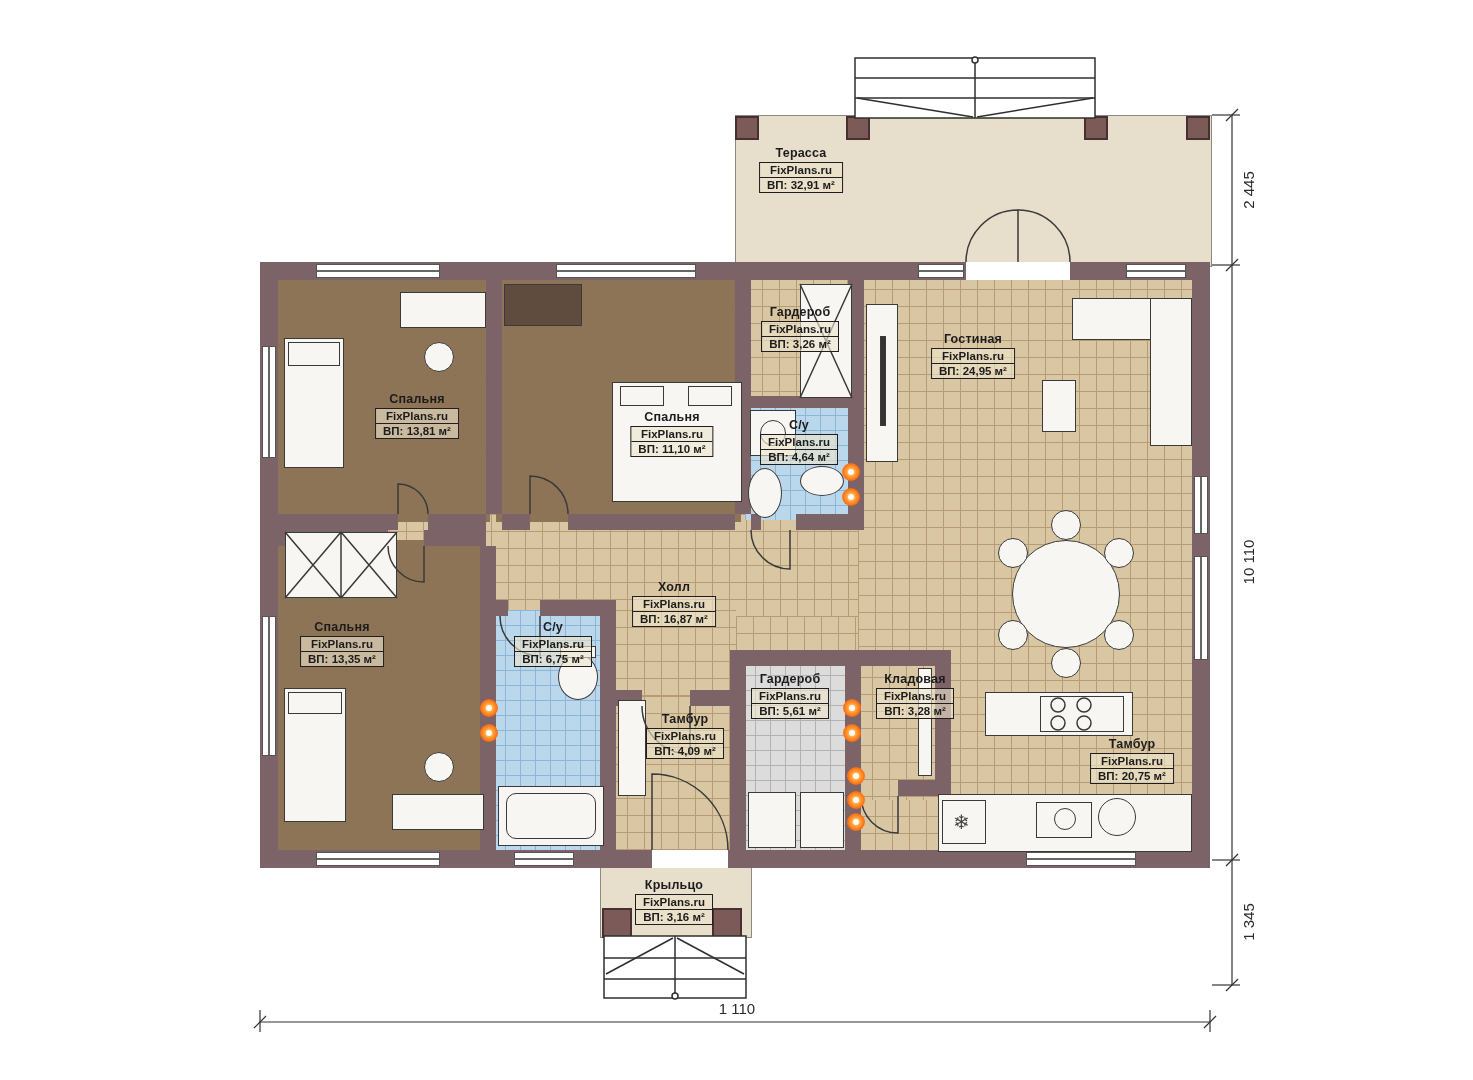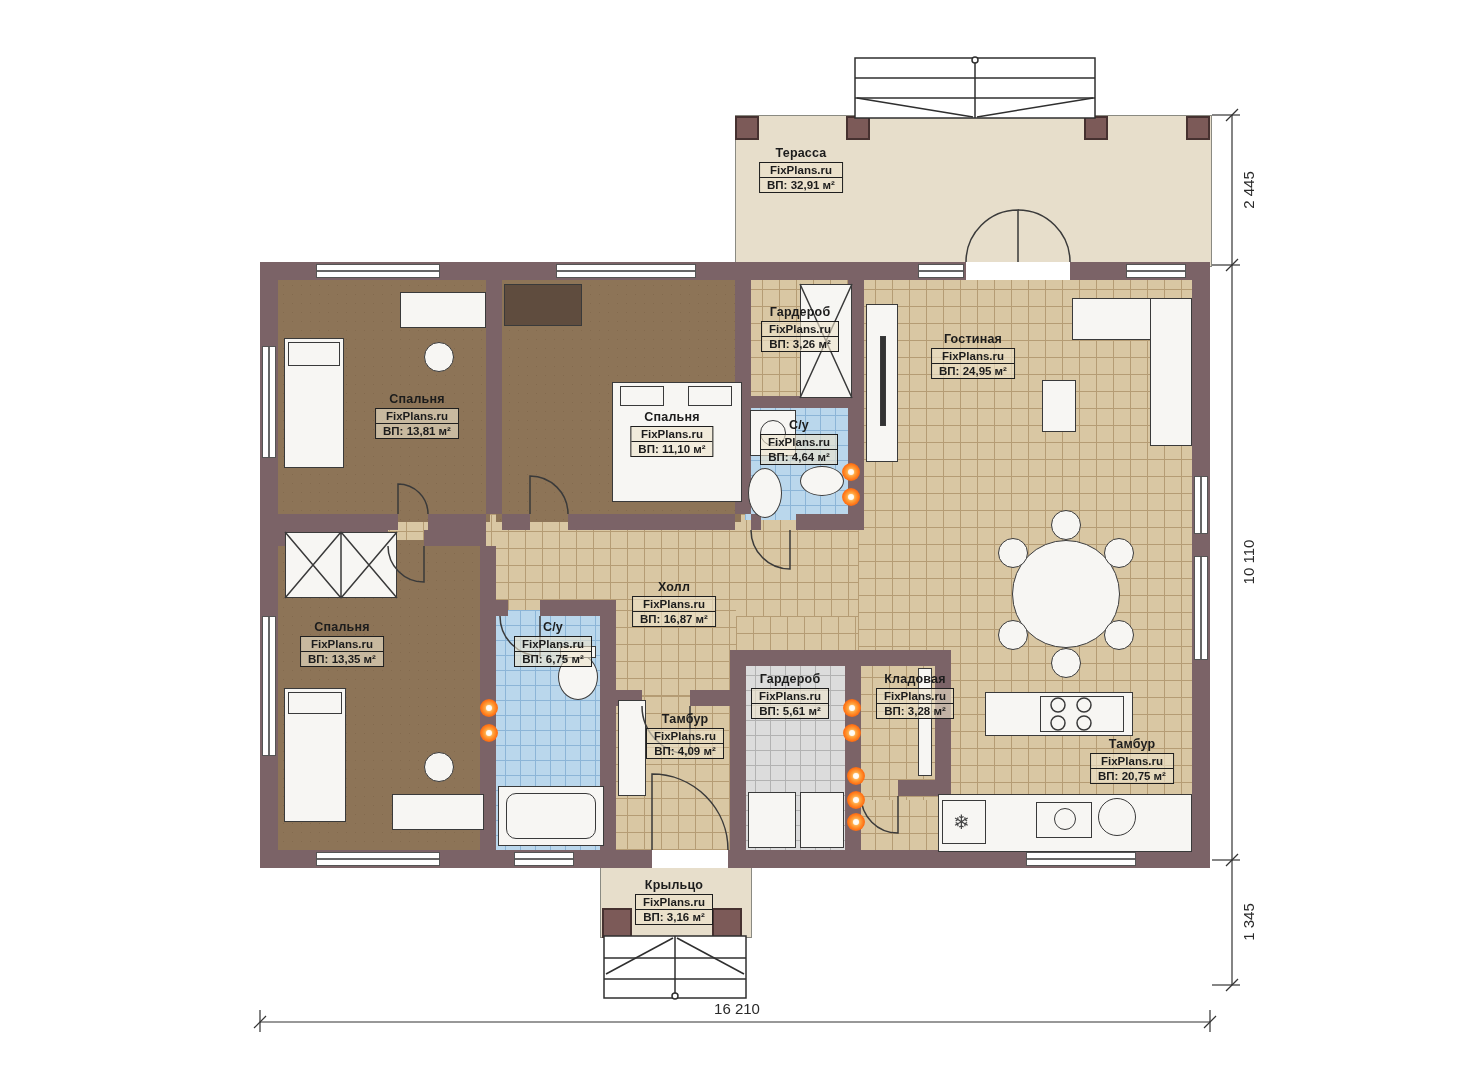--- a/index.html
+++ b/index.html
@@ -321,15 +321,15 @@
     <div class="rname">Крыльцо</div>
     <div class="rbox">
       <div class="rrow">FixPlans.ru</div>
       <div class="rrow">ВП: 3,16 м²</div>
     </div>
   </div>
 
   <div class="dim dim-v" style="left:1248px;top:190px">2 445</div>
   <div class="dim dim-v" style="left:1248px;top:562px">10 110</div>
   <div class="dim dim-v" style="left:1248px;top:922px">1 345</div>
-  <div class="dim dim-h" style="left:737px;top:1008px">16 210</div>
+  <div class="dim dim-h" style="left:737px;top:1008px">1 110</div>
 
 </div>
 
 </body></html>

